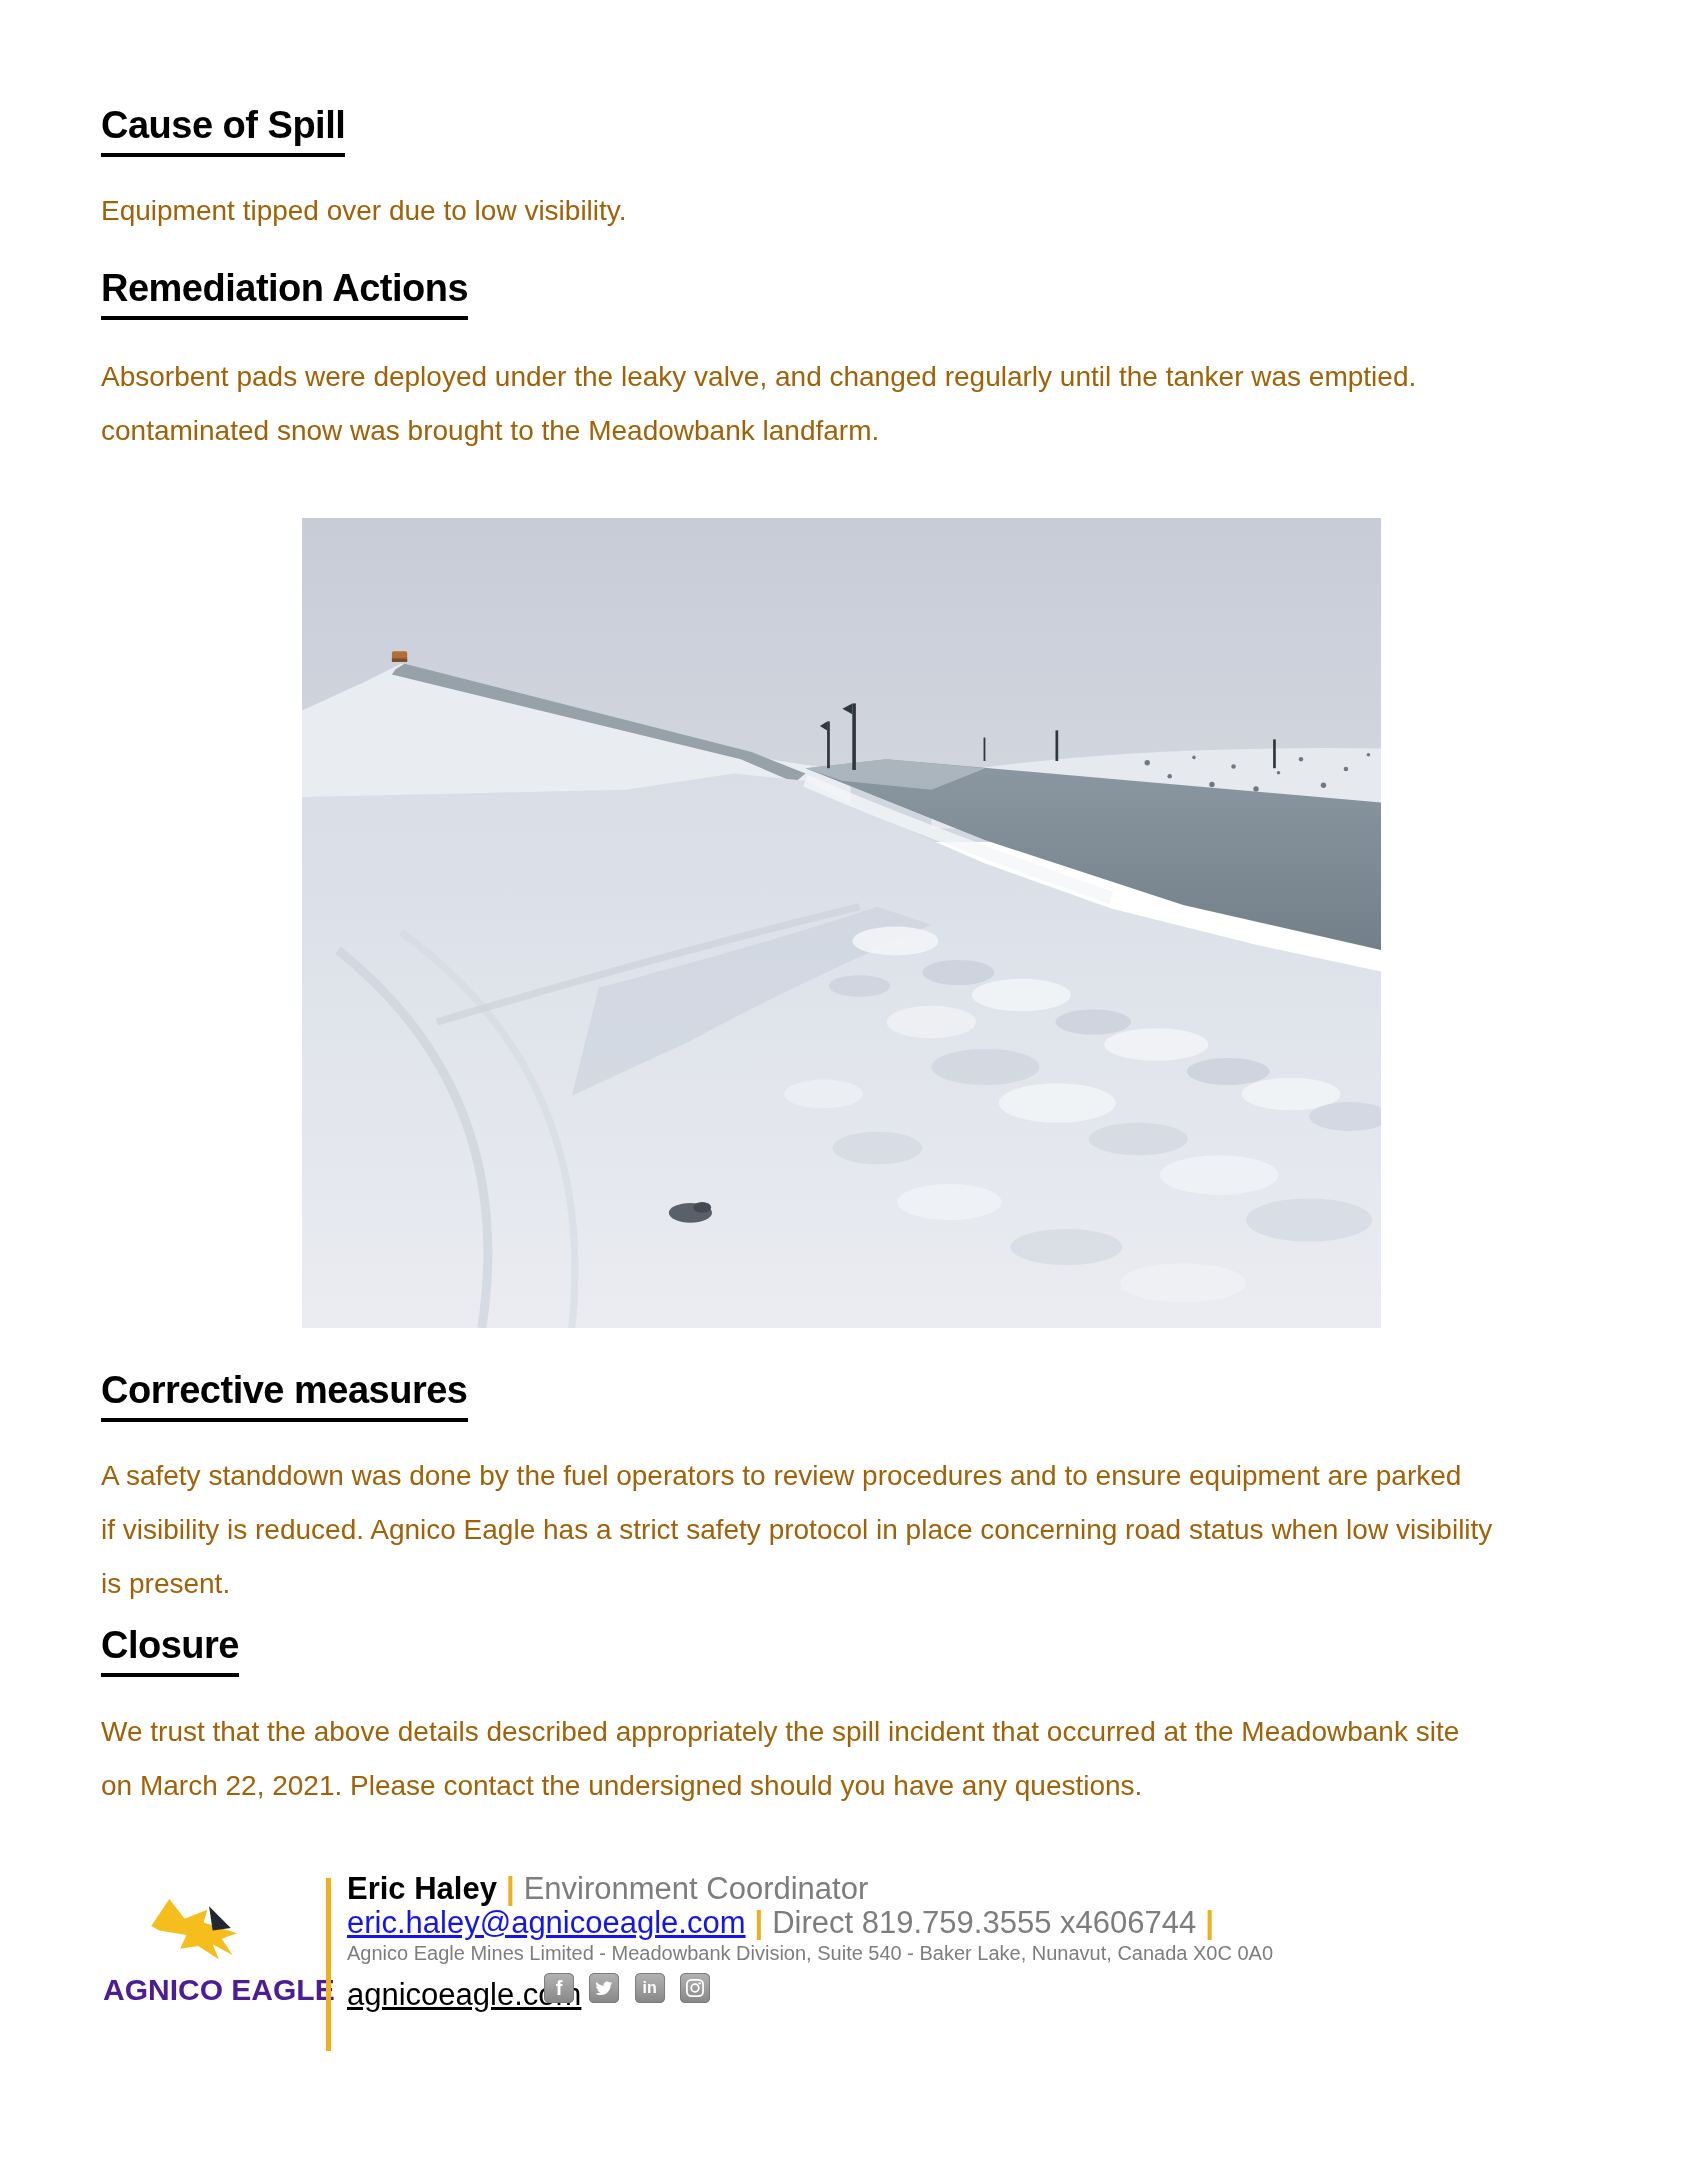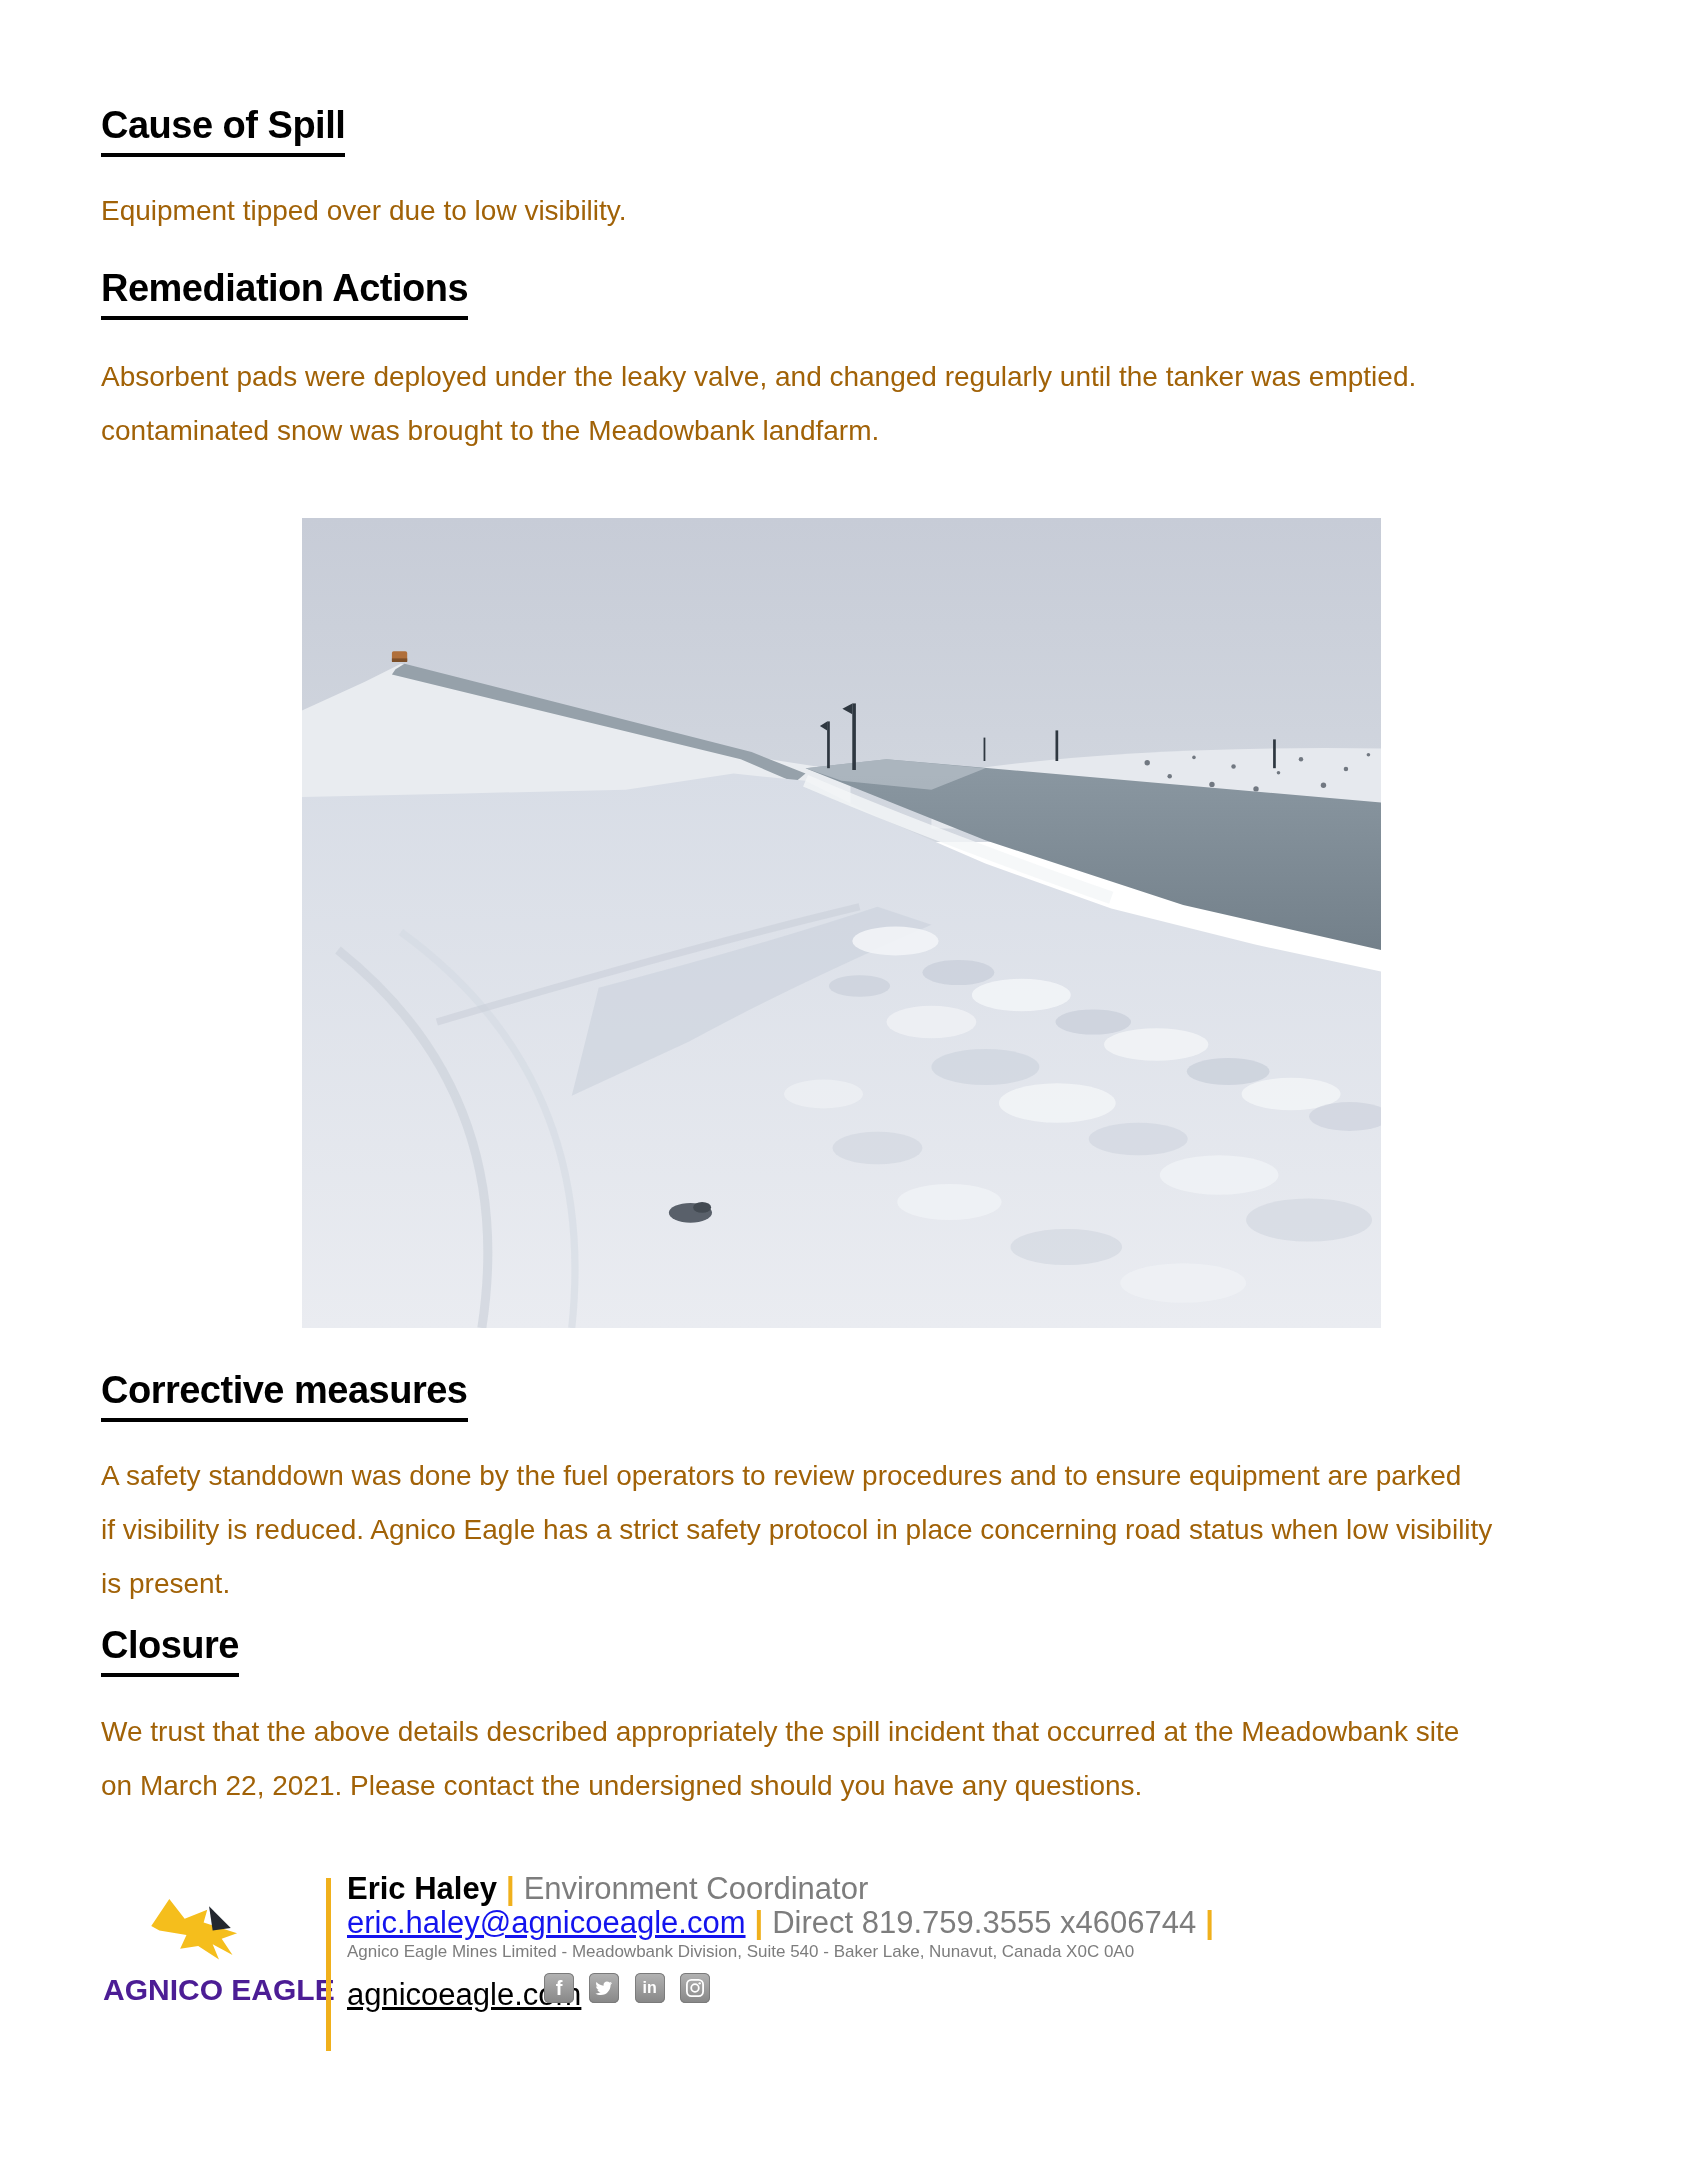--- a/index.html
+++ b/index.html
@@ -44,21 +44,21 @@
   .pipe{color:#F0B01C;font-weight:700;padding:0 9px;}
   #sig-bar{
     left:326px;top:1878px;width:5.4px;height:173px;
     background:#F0B01C;
   }
   .sig-line{left:347px;font-size:31px;white-space:nowrap;}
   #sig-name-line{top:1871px;}
   #sig-name{font-weight:700;color:#000;}
   #sig-email-line{top:1905px;}
   #sig-email{color:#1414EE;text-decoration:underline;}
-  #sig-addr-line{top:1942px;font-size:17px;}
+  #sig-addr-line{top:1942px;font-size:20px;}
   #sig-web-line{top:1977px;}
   #sig-web{color:#000;text-decoration:underline;}
   
   #logo-eagle{left:135px;top:1899px;width:112px;height:63px;}
   #logo-text{
     left:103px;top:1973px;
     font-size:30px;font-weight:700;
     color:#4c1d95;letter-spacing:0px;white-space:nowrap;
   }
   

